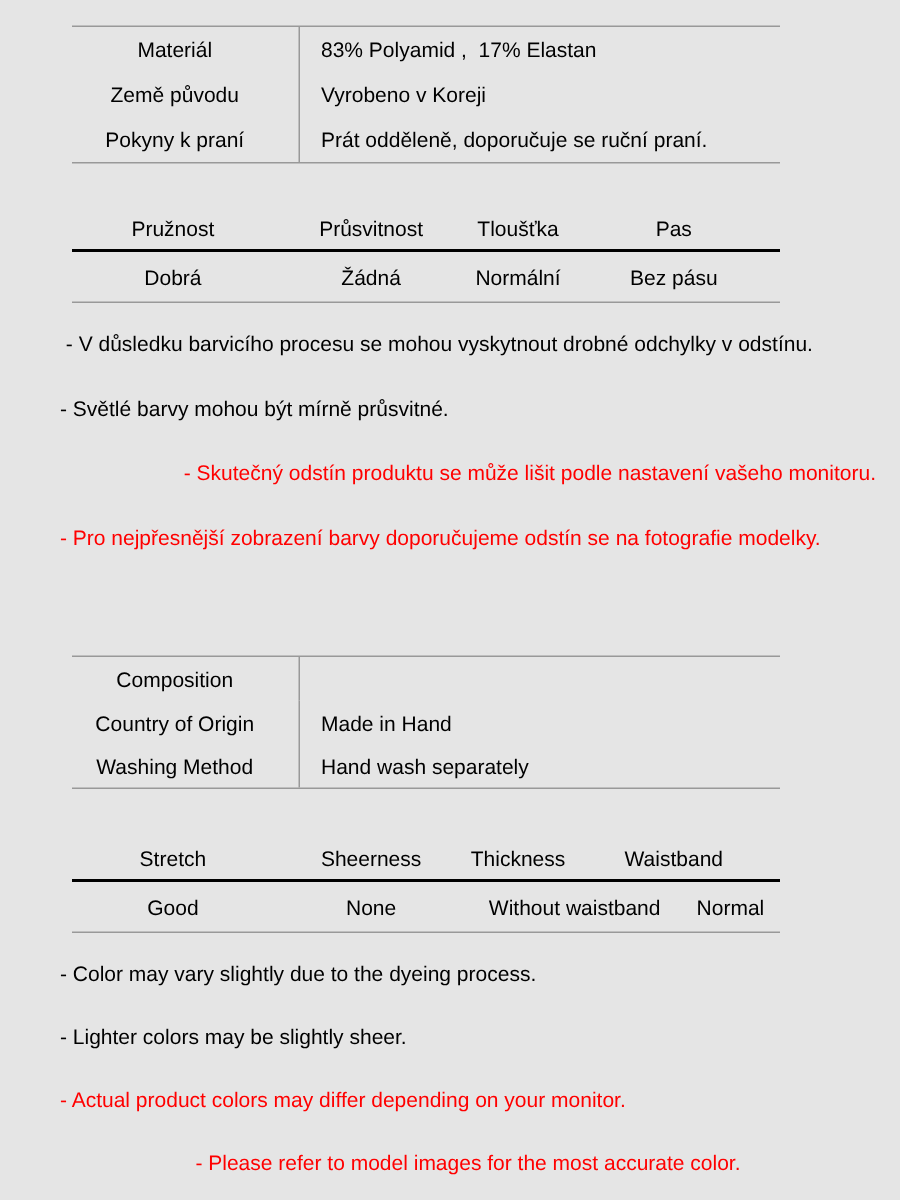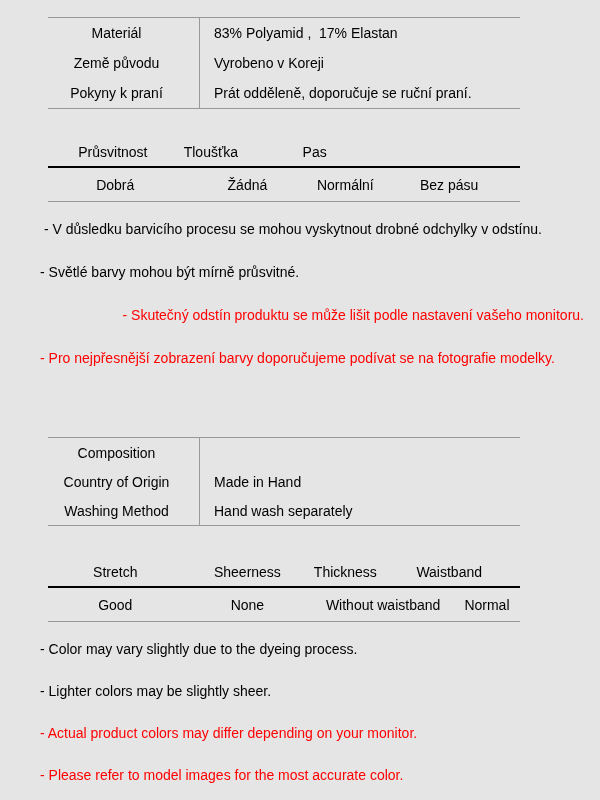--- a/index.html
+++ b/index.html
@@ -88,37 +88,38 @@
       <div class="info-value">Vyrobeno v Koreji</div>
     </div>
     <div class="info-row">
       <div class="info-label">Pokyny k praní</div>
       <div class="info-value">Prát odděleně, doporučuje se ruční praní.</div>
     </div>
   </div>
 
   <div class="props-table cz">
     <div class="props-row head">
+      <div class="props-cell c1">Pružnost</div>
       <div class="props-cell c2">Průsvitnost</div>
       <div class="props-cell c3">Tloušťka</div>
       <div class="props-cell c4">Pas</div>
     </div>
     <div class="props-row vals">
       <div class="props-cell c1">Dobrá</div>
       <div class="props-cell c2">Žádná</div>
       <div class="props-cell c3">Normální</div>
       <div class="props-cell c4">Bez pásu</div>
     </div>
   </div>
 
   <div class="notes cz">
     <div class="note" style="color: rgb(0, 0, 0);"> - V důsledku barvicího procesu se mohou vyskytnout drobné odchylky v odstínu.</div>
     <div class="note" style="color: rgb(0, 0, 0);">- Světlé barvy mohou být mírně průsvitné.</div>
     <div class="note" style="color: rgb(255, 0, 0); text-align: right;">- Skutečný odstín produktu se může lišit podle nastavení vašeho monitoru.</div>
-    <div class="note" style="color: rgb(255, 0, 0);">- Pro nejpřesnější zobrazení barvy doporučujeme podívat se na fotografie modelky.</div>
+    <div class="note" style="color: rgb(255, 0, 0);">- Pro nejpřesnější zobrazení barvy doporučujeme odstín se na fotografie modelky.</div>
   </div>
 
   <div class="info-table en">
     <div class="info-row">
       <div class="info-label">Composition</div>
     </div>
     <div class="info-row">
       <div class="info-label">Country of Origin</div>
       <div class="info-value">Made in Hand</div>
     </div>
@@ -140,16 +141,16 @@
       <div class="props-cell c2">None</div>
       <div class="props-cell c4">Without waistband</div>
       <div class="props-cell c3">Normal</div>
     </div>
   </div>
 
   <div class="notes en">
     <div class="note" style="color: rgb(0, 0, 0);">- Color may vary slightly due to the dyeing process.</div>
     <div class="note" style="color: rgb(0, 0, 0);">- Lighter colors may be slightly sheer.</div>
     <div class="note" style="color: rgb(255, 0, 0);">- Actual product colors may differ depending on your monitor.</div>
-    <div class="note" style="color: rgb(255, 0, 0);">- Please refer to model images for the most accurate color.</div>
+    <div class="note" style="color: rgb(255, 0, 0); text-align: center;">- Please refer to model images for the most accurate color.</div>
   </div>
 
 </div>
 
 </body></html>

